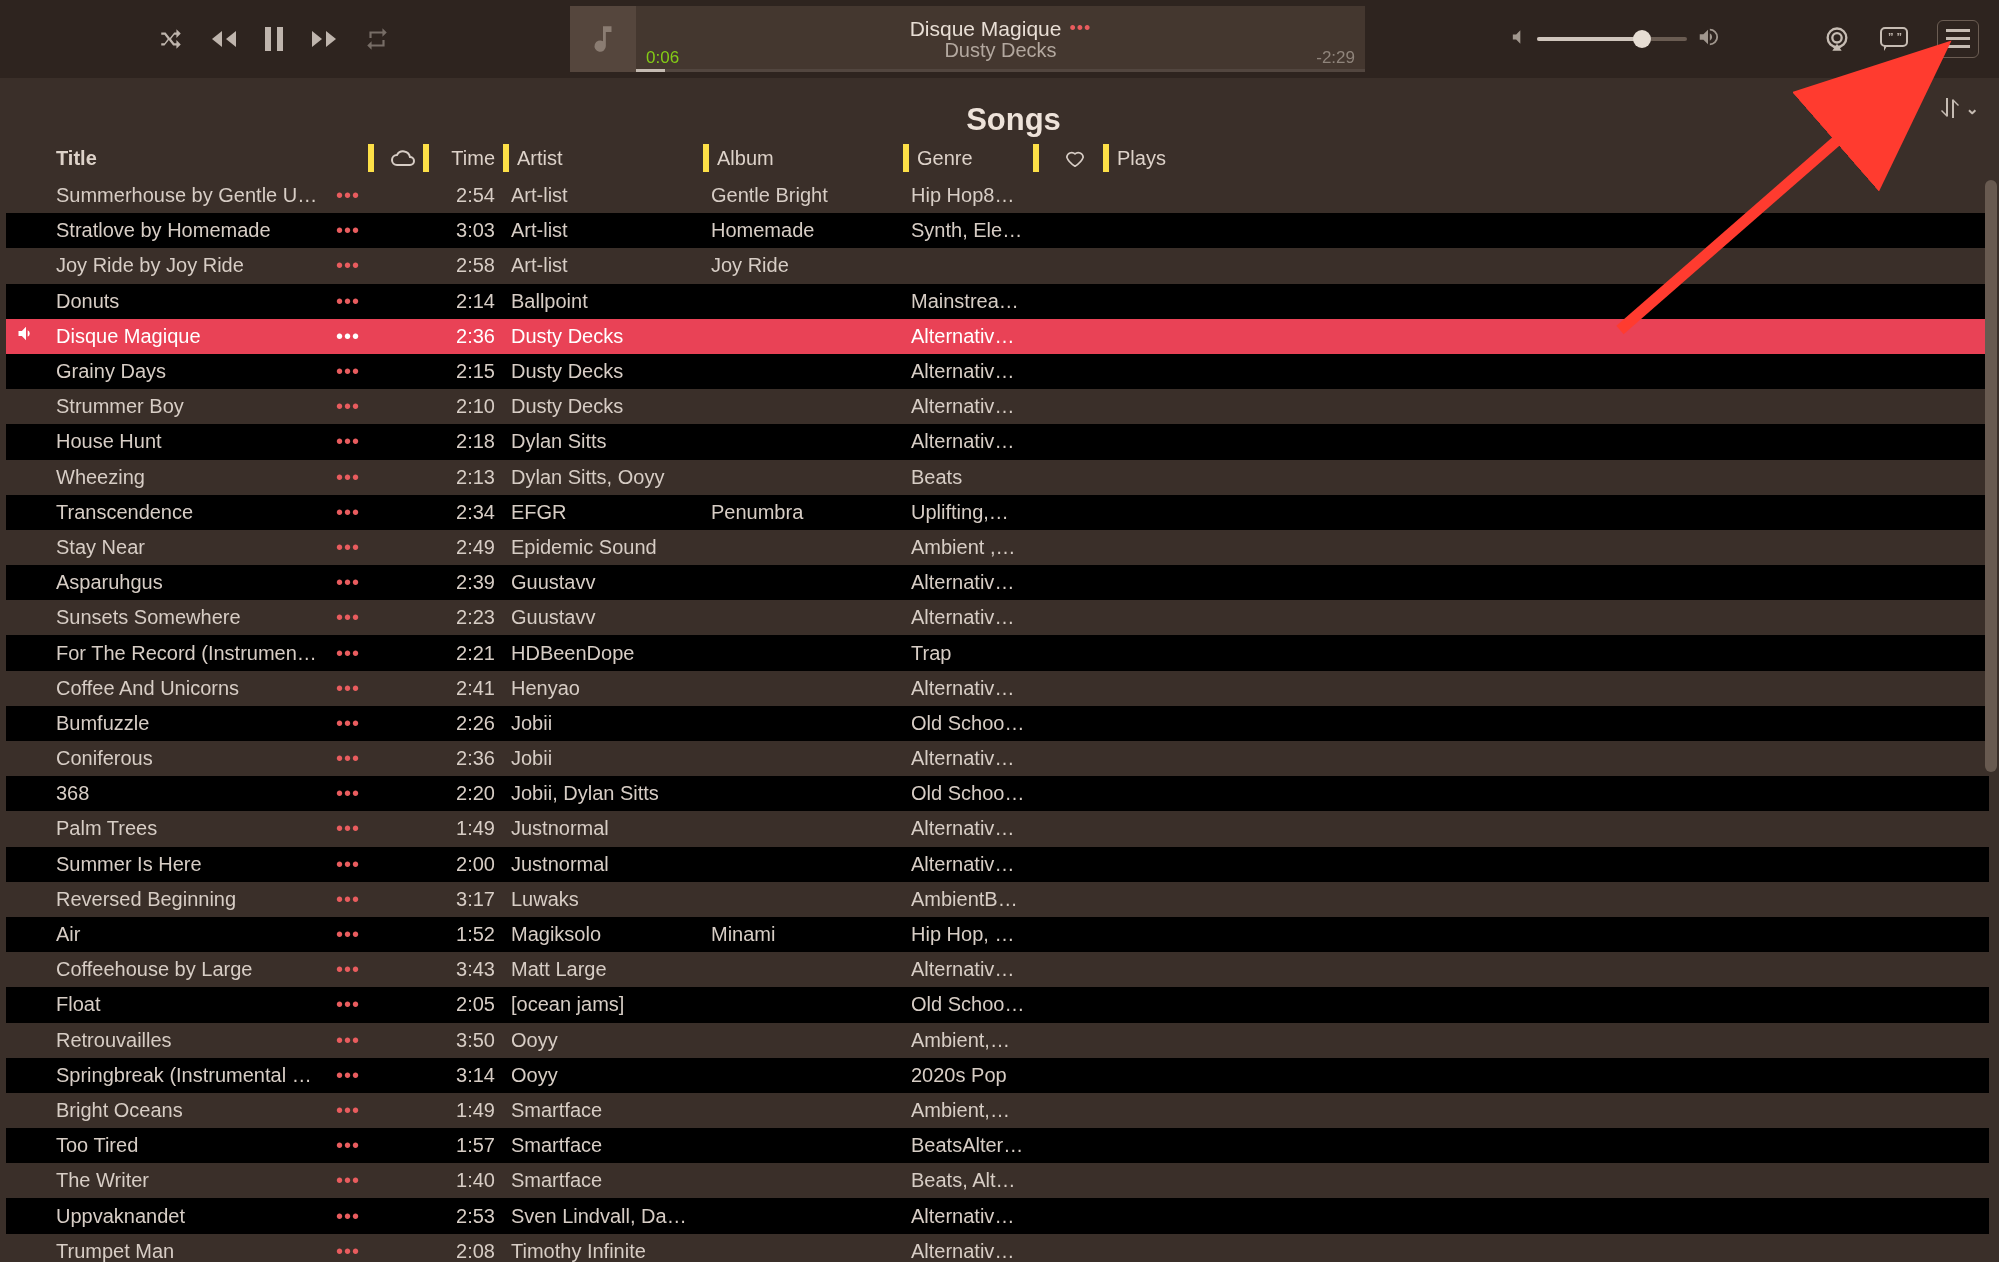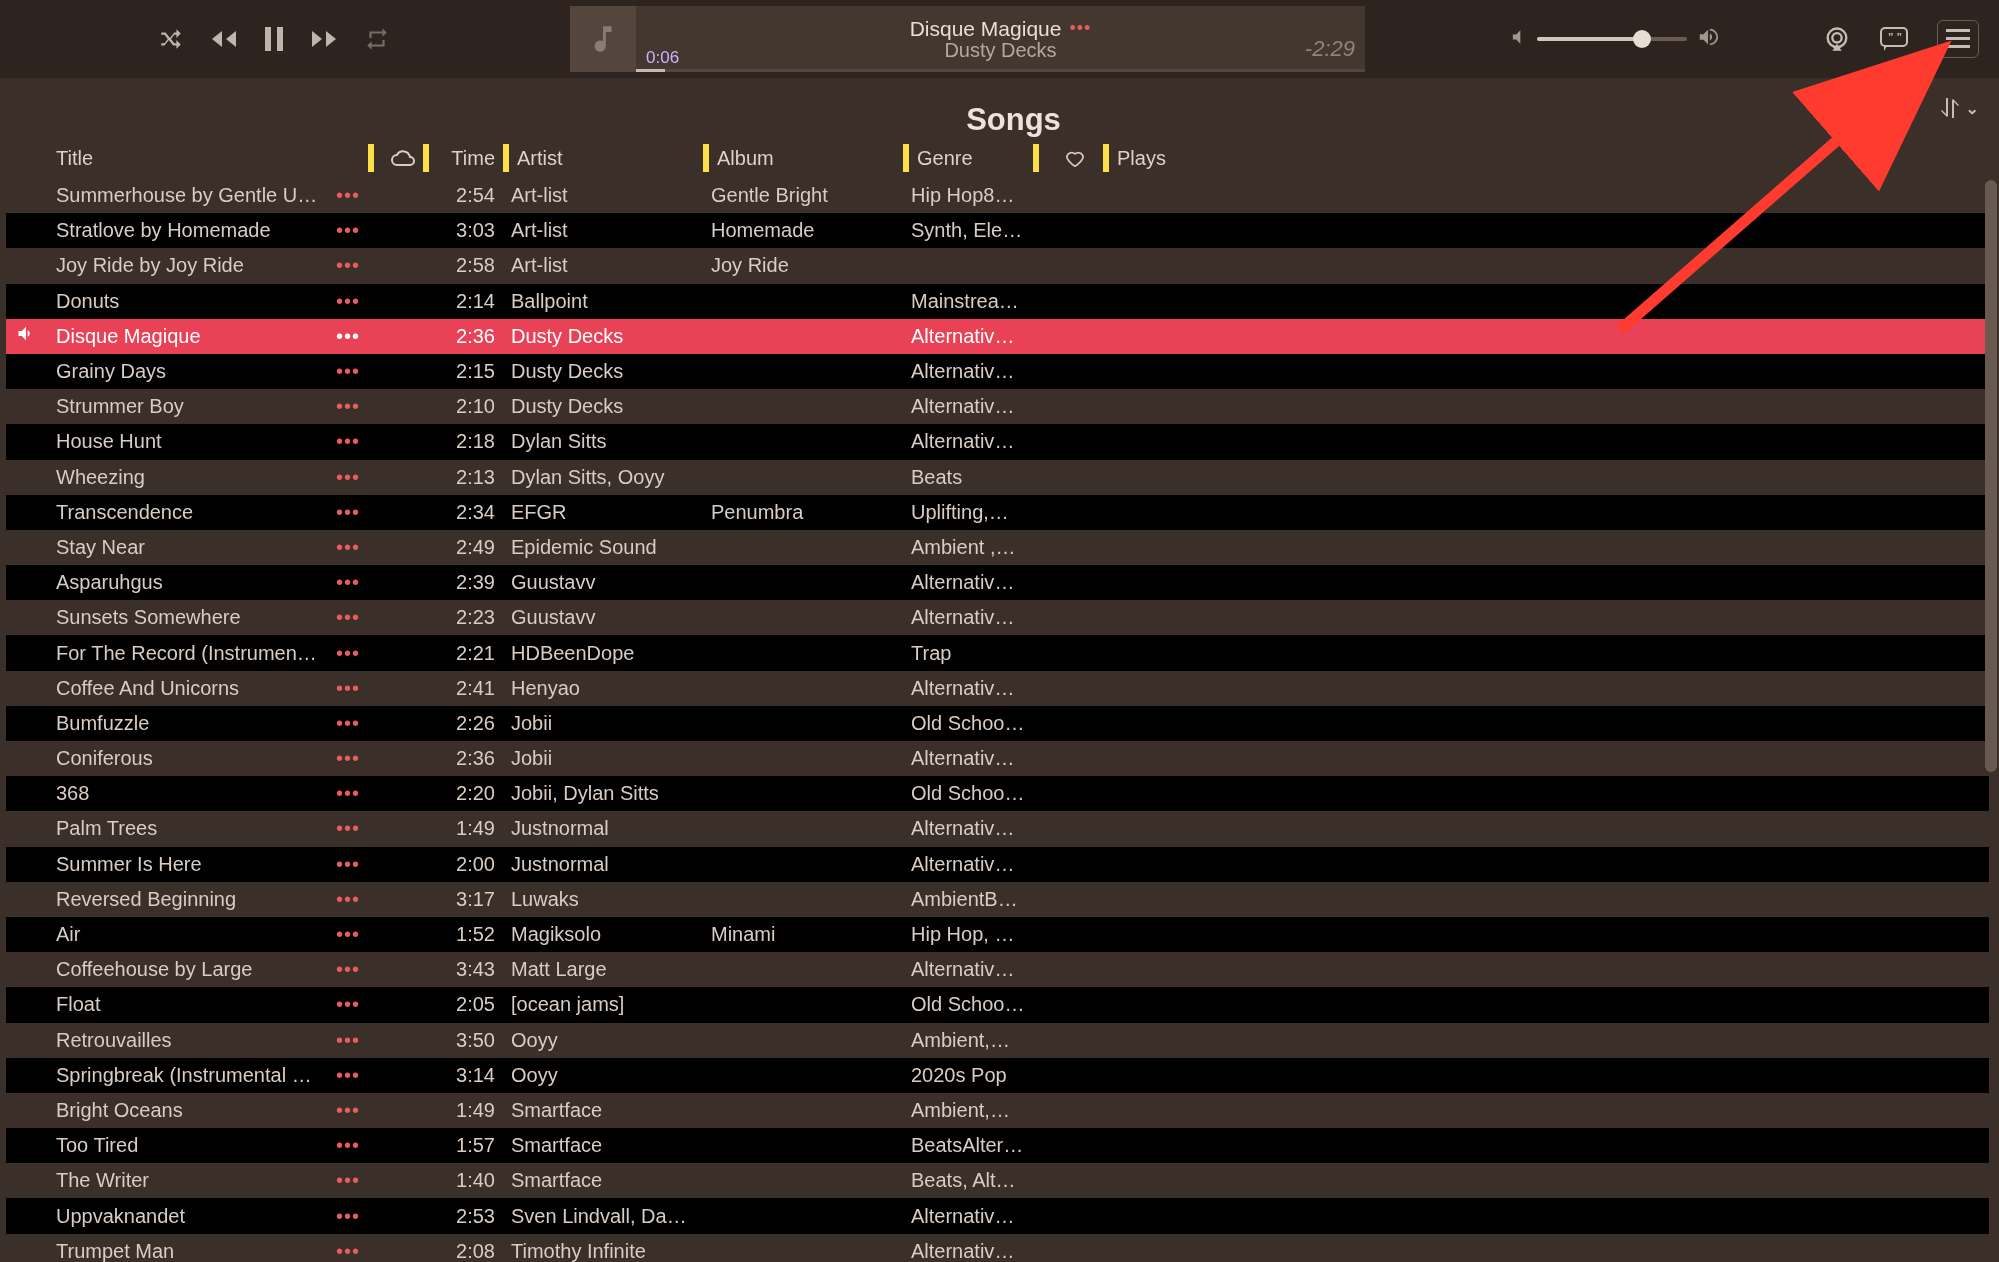--- a/index.html
+++ b/index.html
@@ -49,22 +49,22 @@
   .np-text {
     flex: 1;
     position: relative;
     display:flex; flex-direction:column; align-items:center; justify-content:center;
     padding: 0 80px;
   }
   .np-title-row { display:flex; align-items:center; gap:8px; }
   .np-title { color:#e8ded5; font-size:21px; }
   .np-dots { color:#e85c5e; font-size:18px; letter-spacing:1px; }
   .np-artist { color:#b3a89f; font-size:20px; margin-top:-2px;}
-  .np-time-left { position:absolute; left:10px; bottom:4px; color:#c4b5fd; font-size:17px;}
-  .np-time-right { position:absolute; right:10px; bottom:10px; color:#8f847b; font-size:22px;font-style:italic;}
+  .np-time-left { position:absolute; left:10px; bottom:4px; color:#84cc16; font-size:17px;}
+  .np-time-right { position:absolute; right:10px; bottom:4px; color:#8f847b; font-size:17px;}
   .np-progress {
     position:absolute; left:0; bottom:0; height:3px; width:100%;
     background:rgba(255,255,255,0.08);
   }
   .np-progress-fill { height:100%; width:4%; background:#c4bab1; }
 
   .volume-area {
     position:absolute;
     right: 280px;
     top: 0; bottom:0;
@@ -116,21 +116,21 @@
     padding-left: 48px;
   }
   .col-head > div {
     border-left: 6px solid #fde047;
     padding-left: 8px;
     height: 28px; line-height:28px;
     overflow:hidden; white-space:nowrap; text-overflow:ellipsis;
   }
   .col-head > div:first-child { border-left:none; padding-left:8px; }
 
-  .c-title  { width: 320px; }
+  .c-title  { width: 320px; font-weight: bold; }
   .c-cloud  { width: 55px; display:flex; align-items:center; justify-content:center;}
   .c-time   { width: 80px; text-align:right; padding-right:8px;}
   .c-artist { width: 200px; }
   .c-album  { width: 200px; }
   .c-genre  { width: 130px; }
   .c-love   { width: 70px; display:flex; align-items:center; justify-content:center;}
   .c-plays  { width: 100px; }
 
   
   .table-wrap {

